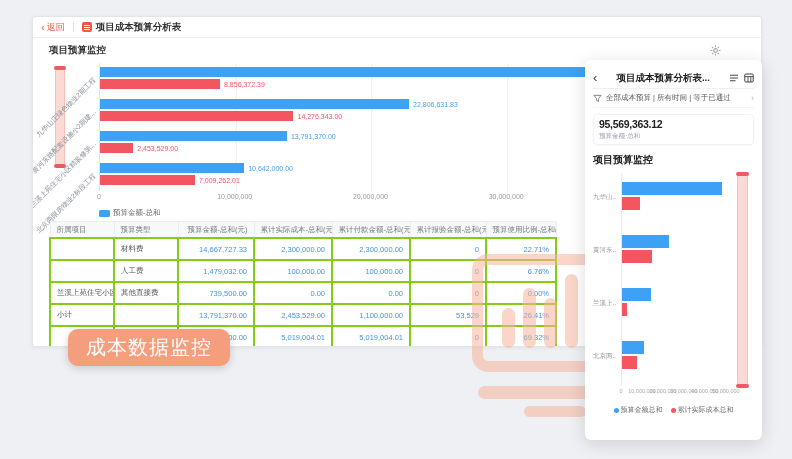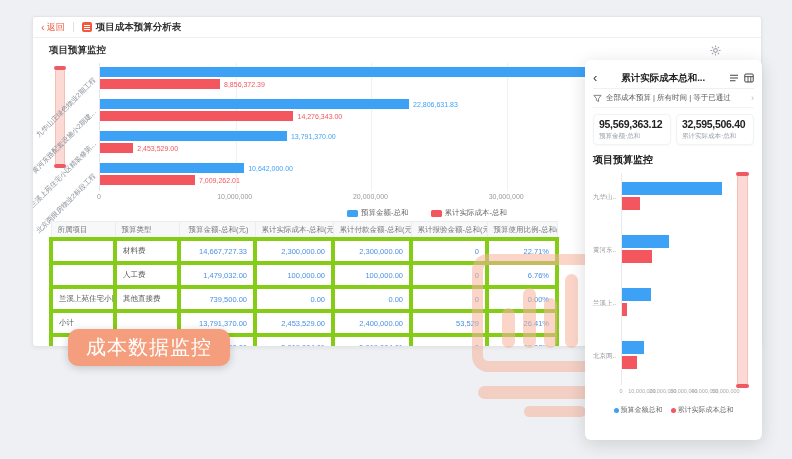--- a/index.html
+++ b/index.html
@@ -31,35 +31,35 @@
   #plot1{position:absolute;left:66px;right:6px;top:2px;height:128px;border-left:1px solid #e2e5ea;}
   .grid{position:absolute;top:0;bottom:0;width:1px;background:#eef1f5;}
   .bar{position:absolute;left:0;}
   .bar.blue{background:#3da2f5;}
   .bar.red{background:#f4565f;}
   .bar-label{position:absolute;font-size:7px;white-space:nowrap;}
   .bar-label.blue{color:#3da2f5;}
   .bar-label.red{color:#f4565f;}
   .xticks{position:absolute;left:66px;right:6px;top:132px;height:10px;}
   .xtick{position:absolute;transform:translateX(-50%);font-size:7px;color:#999;white-space:nowrap;}
-  .legend{position:absolute;left:66px;right:6px;top:147px;display:flex;justify-content:center;gap:22px;}
+  .legend{position:absolute;left:66px;right:6px;top:147px;display:flex;justify-content:space-between;gap:22px;}
   .legend-item{display:flex;align-items:center;gap:3px;font-size:7.5px;color:#666;}
   .swatch{width:11px;height:7px;border-radius:1.5px;}
 
   
   .vslider{position:absolute;background:#fbdad5;border:1px solid #f6beb5;border-radius:4px;}
   .vslider .handle{position:absolute;left:-2px;right:-2px;height:4px;background:#ef5a62;border-radius:2px;}
   .vslider .handle.top{top:-2px;} .vslider .handle.bot{bottom:-2px;}
 
   
   #cost-table{position:absolute;left:16px;top:204px;width:506px;border-collapse:collapse;table-layout:fixed;
     font-size:7.5px;color:#555;}
   #cost-table th{font-weight:normal;color:#777;background:#f7f8fa;border:1px solid #ebedf0;
     height:13px;padding:1px 6px;text-align:left;white-space:nowrap;overflow:hidden;}
-  #cost-table td{border:4px solid #84cc16;height:18px;padding:1px 6px;white-space:nowrap;overflow:hidden;background:#fff;}
+  #cost-table td{border:2px solid #84cc16;height:18px;padding:1px 6px;white-space:nowrap;overflow:hidden;background:#fff;}
   #cost-table td.num{text-align:right;color:#4a90e2;}
   #cost-table th.num{text-align:right;}
   #cost-table td.proj{color:#555;}
 
   
   #badge{position:absolute;left:68px;top:329px;background:#f59e7d;color:#fff;font-size:20px;
     padding:5px 18px;border-radius:10px;box-shadow:0 2px 8px rgba(0,0,0,.18);z-index:3;letter-spacing:1px;}
 
   
   #watermark{position:absolute;left:472px;top:246px;width:170px;height:178px;z-index:2;opacity:.55;pointer-events:none;}
@@ -221,21 +221,21 @@
             <td class="num">0.00</td>
             <td class="num">0.00</td>
             <td class="num">0</td>
             <td class="num">0.00%</td>
           </tr>
           <tr>
             <td class="proj">小计</td>
             <td></td>
             <td class="num">13,791,370.00</td>
             <td class="num">2,453,529.00</td>
-            <td class="num">2,400,000.00</td>
+            <td class="num">1,100,000.00</td>
             <td class="num">53,529</td>
             <td class="num">26.41%</td>
           </tr>
           <tr>
             <td class="proj"></td>
             <td>材料费</td>
             <td class="num">7,240,000.00</td>
             <td class="num">5,019,004.01</td>
             <td class="num">5,019,004.01</td>
             <td class="num">0</td>
@@ -253,21 +253,21 @@
     <div class="wbar" style="left:93px;top:28px;height:74px;"></div>
     <div class="wbase"></div>
     <div class="wfoot"></div>
   </div>
 
   <div id="badge">成本数据监控</div>
 
   <div id="panel">
     <div class="p-header">
       <span class="p-back">‹</span>
-      <span class="p-title">累计实际成本总和...</span>
+      <span class="p-title">项目成本预算分析表...</span>
       <span class="p-hicons">
         <span>
           <svg width="10" height="10" viewBox="0 0 10 10">
               <path d="M1 2.2h8M1 5h8M1 7.8h5.5" stroke="#444" stroke-width="1.1"></path>
             </svg>
         </span>
         <span>
           <svg width="10" height="10" viewBox="0 0 10 10">
               <rect x="0.8" y="1" width="8.4" height="8" rx="1" fill="none" stroke="#444" stroke-width="1"></rect>
               <path d="M0.8 3.6h8.4M4 3.6v5.4M6.8 3.6v5.4" stroke="#444" stroke-width="0.9"></path>
@@ -282,24 +282,20 @@
         </svg>
       <span class="p-filter-text">全部成本预算 | 所有时间 | 等于已通过</span>
       <span class="chev">›</span>
     </div>
 
     <div class="p-stats">
       <div class="stat-box">
         <div class="stat-value">95,569,363.12</div>
         <div class="stat-label">预算金额·总和</div>
       </div>
-      <div class="stat-box">
-        <div class="stat-value">32,595,506.40</div>
-        <div class="stat-label">累计实际成本·总和</div>
-      </div>
     </div>
 
     <div class="p-section">项目预算监控</div>
 
     <div id="pchart">
       <div id="plabels">
           <span class="plabel" style="top: 20px;">九华山..</span>
           <span class="plabel" style="top: 73px;">黄河东..</span>
           <span class="plabel" style="top: 126px;">兰溪上..</span>
           <span class="plabel" style="top: 179px;">北京两..</span>

